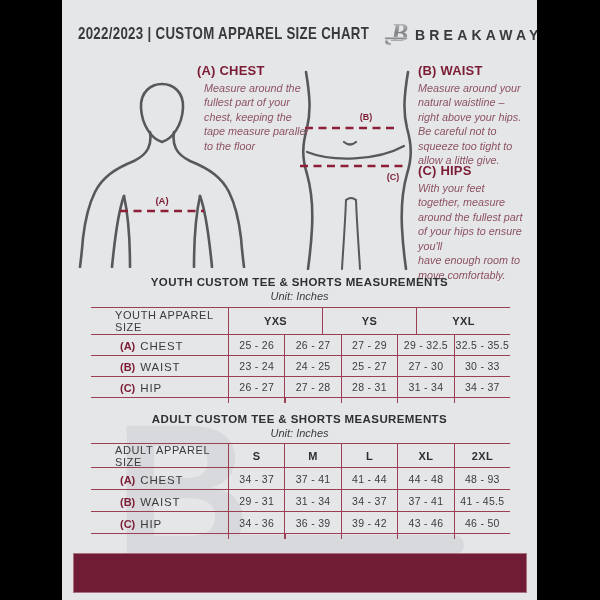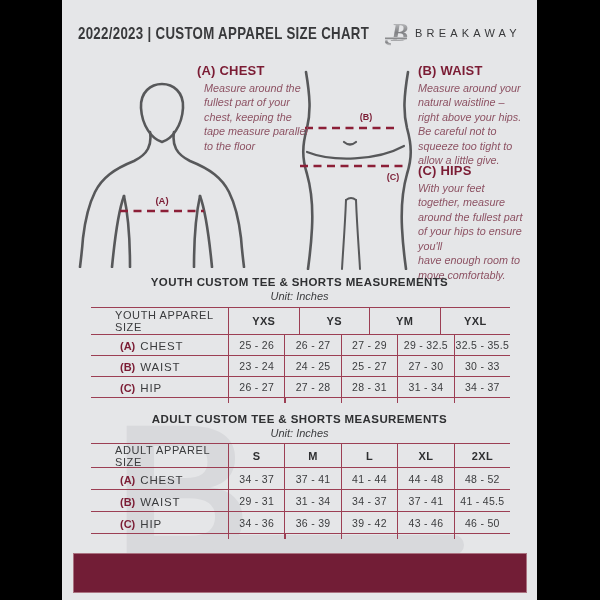--- a/index.html
+++ b/index.html
@@ -38,21 +38,21 @@
   
   .hdr{position:absolute;left:0;top:0;width:100%;height:56px;z-index:1;}
   .main-title{
     position:absolute;left:16px;top:24px;
     font-size:17px;font-weight:bold;letter-spacing:.4px;color:#38393b;
     transform:scaleX(.78);transform-origin:0 50%;white-space:nowrap;
   }
   .logo-wrap{position:absolute;left:322px;top:17px;width:28px;height:32px;}
   .brand{
     position:absolute;left:353px;top:27px;
-    font-size:11px;font-weight:normal;letter-spacing:4.2px;color:#38393b;
+    font-size:14px;font-weight:bold;letter-spacing:4.2px;color:#38393b;
     white-space:nowrap;
   }
   
   .fig{position:absolute;z-index:1;}
   .guide-heading{
     position:absolute;z-index:1;
     font-size:13px;font-weight:bold;letter-spacing:.2px;color:var(--maroon);
     white-space:nowrap;
   }
   .guide-body{
@@ -176,21 +176,20 @@
 have enough room to
 move comfortably.</div>
 
   <div class="tbl-title" style="top:276px;">YOUTH CUSTOM TEE &amp; SHORTS MEASUREMENTS</div>
   <div class="tbl-unit" style="top:290px;">Unit: Inches</div>
   <div class="size-table" id="youth-table" style="top:307px;">
       <div class="tr header">
         <div class="label-col size-label">YOUTH APPAREL SIZE</div>
         <div class="size-col size-name">YXS</div>
         <div class="size-col size-name">YS</div>
-        <div class="size-col size-name">YM</div>
         <div class="size-col size-name">YXL</div>
       </div>
       <div class="tr">
         <div class="label-col"><span class="prefix">(A)</span><span class="mlabel">CHEST</span></div>
         <div class="size-col value">25 - 26</div>
         <div class="size-col value">26 - 27</div>
         <div class="size-col value">27 - 29</div>
         <div class="size-col value">29 - 32.5</div>
         <div class="size-col value">32.5 - 35.5</div>
       </div>
@@ -227,21 +226,21 @@
         <div class="size-col size-name">L</div>
         <div class="size-col size-name">XL</div>
         <div class="size-col size-name">2XL</div>
       </div>
       <div class="tr">
         <div class="label-col"><span class="prefix">(A)</span><span class="mlabel">CHEST</span></div>
         <div class="size-col value">34 - 37</div>
         <div class="size-col value">37 - 41</div>
         <div class="size-col value">41 - 44</div>
         <div class="size-col value">44 - 48</div>
-        <div class="size-col value">48 - 52</div>
+        <div class="size-col value">48 - 93</div>
       </div>
       <div class="tr">
         <div class="label-col"><span class="prefix">(B)</span><span class="mlabel">WAIST</span></div>
         <div class="size-col value">29 - 31</div>
         <div class="size-col value">31 - 34</div>
         <div class="size-col value">34 - 37</div>
         <div class="size-col value">37 - 41</div>
         <div class="size-col value">41 - 45.5</div>
       </div>
       <div class="tr">

